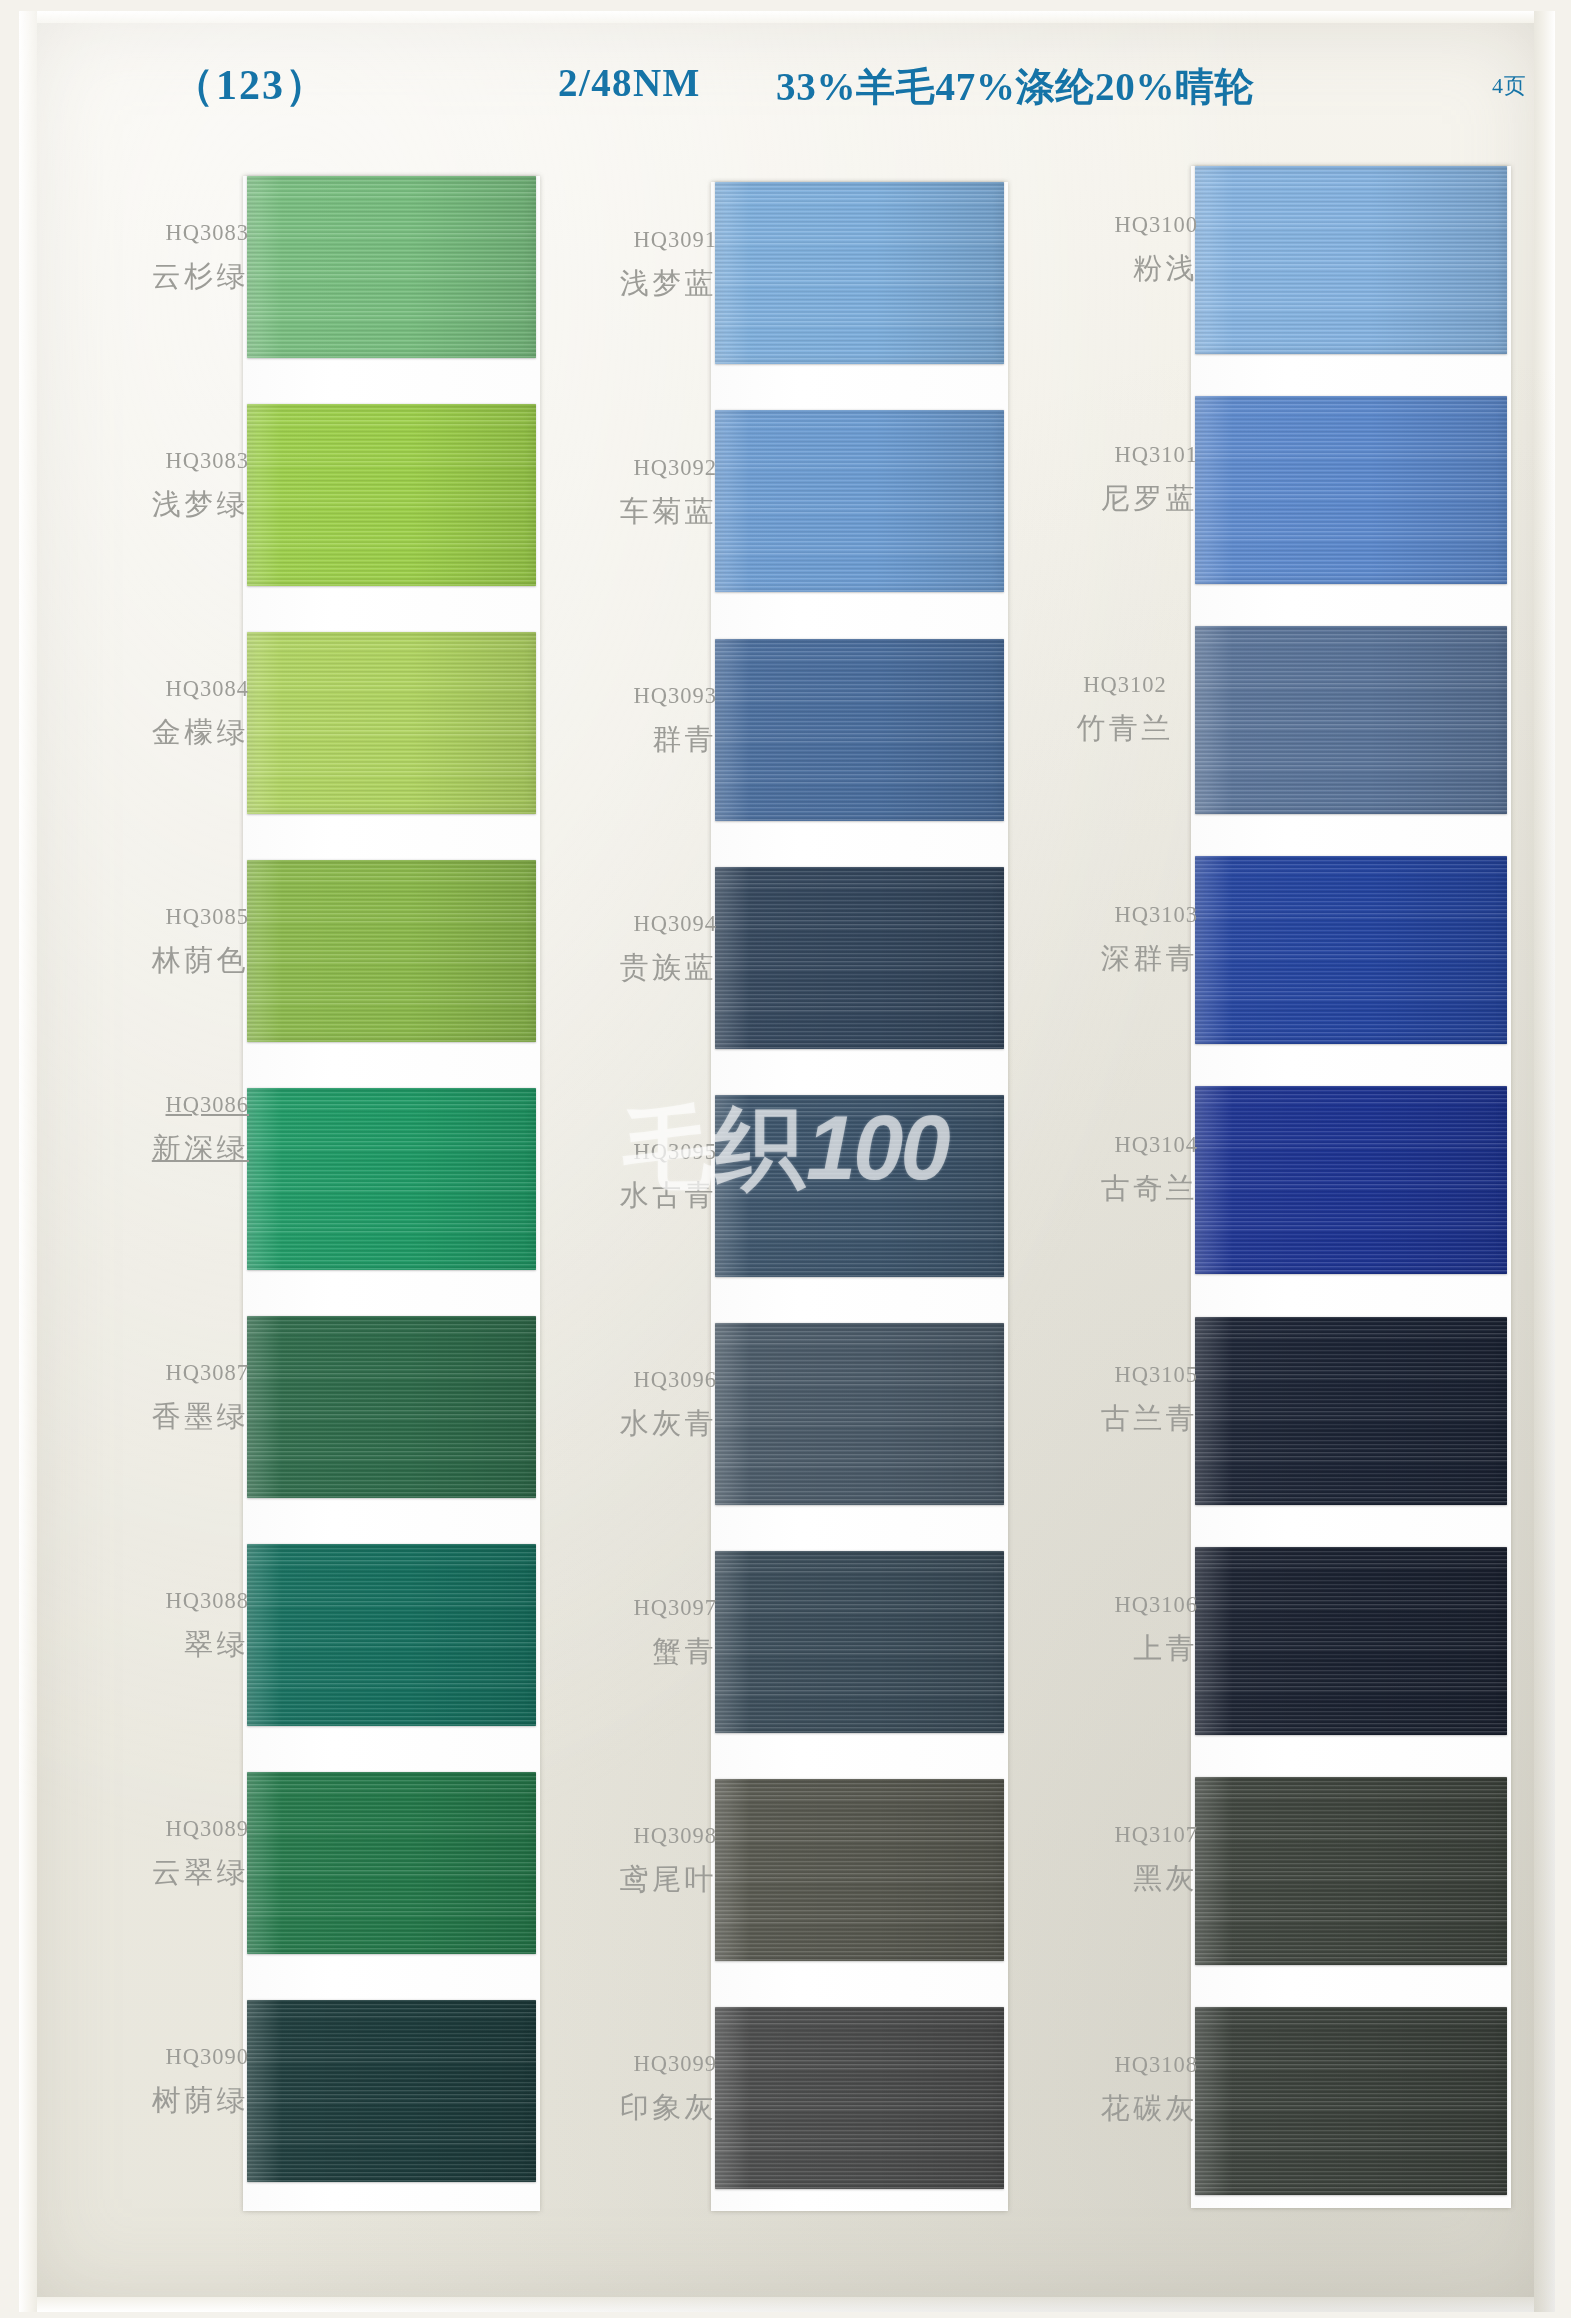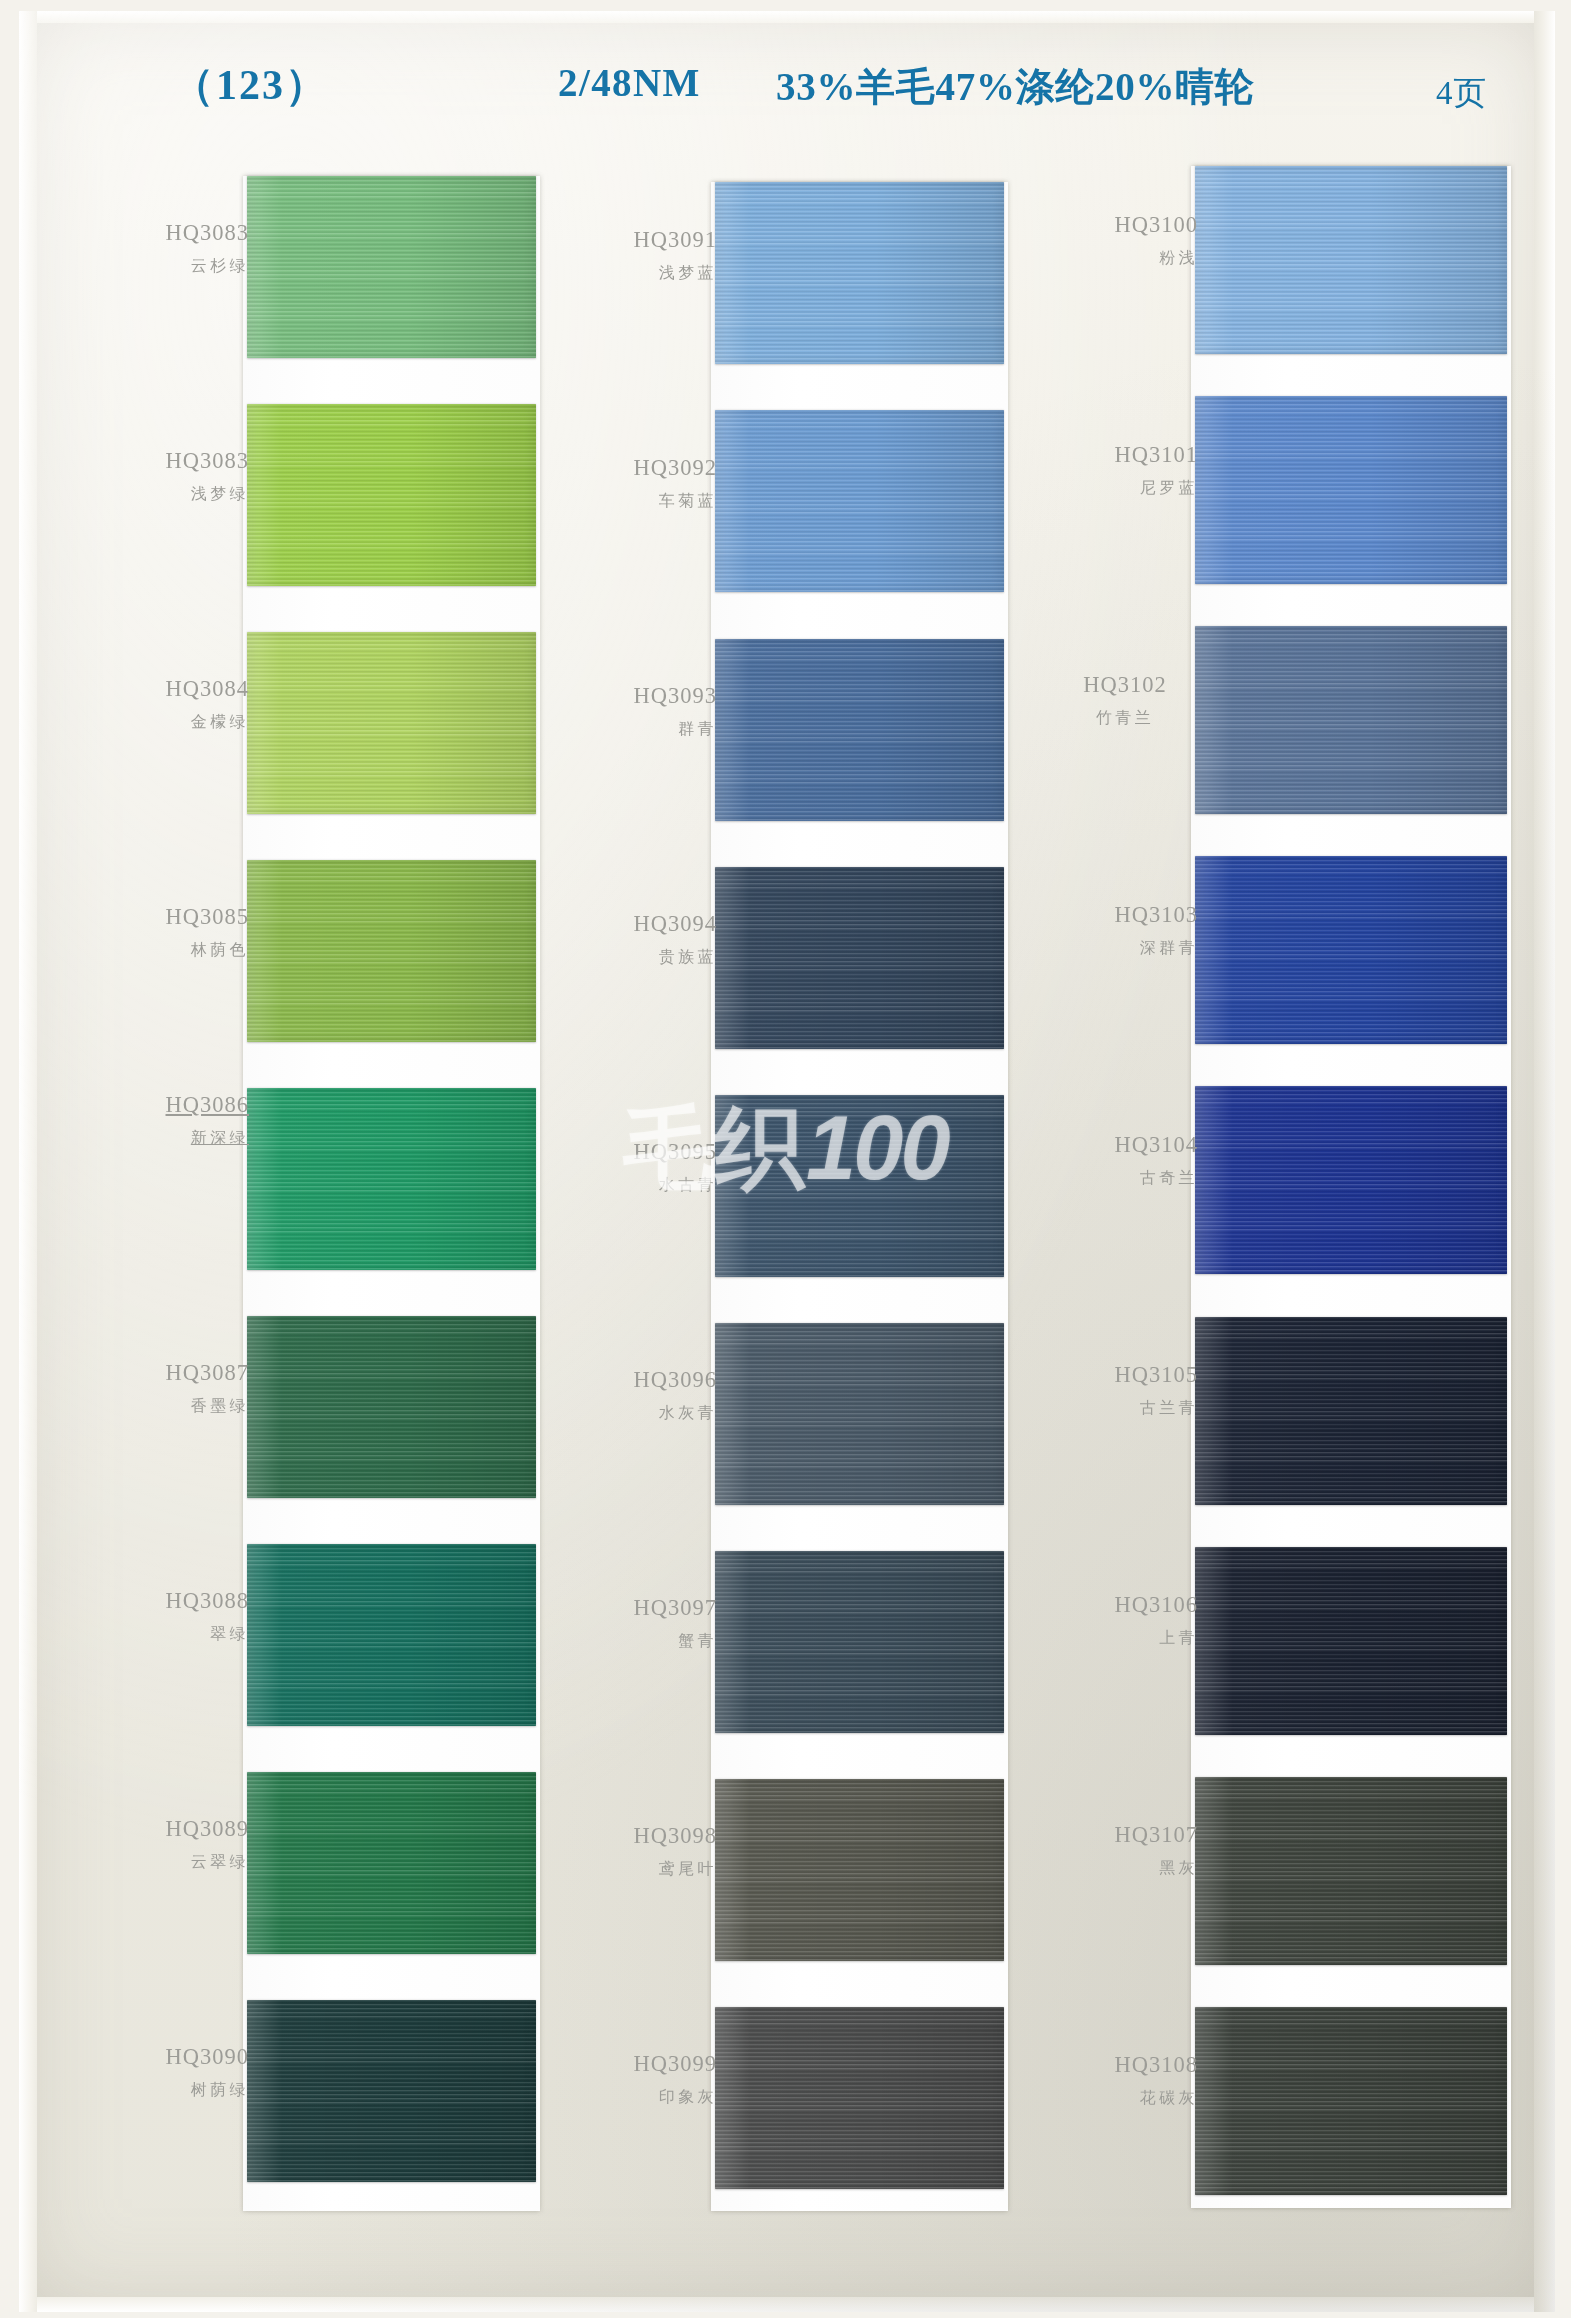--- a/index.html
+++ b/index.html
@@ -45,21 +45,21 @@
     color:#0369a1;
     font-family:"Liberation Serif","DejaVu Serif",serif;
     font-weight:700;
     white-space:nowrap;
     letter-spacing:0.7px;
     opacity:.92;
   }
   #hdr-code{left:172px;top:4.1px;font-size:42px;letter-spacing:2px;}
   #hdr-spec{left:558px;top:6.8px;font-size:39px;letter-spacing:1.4px;}
   #hdr-comp{left:776px;top:6.8px;font-size:39px;letter-spacing:0.7px;}
-  #hdr-page{left:1436px;top:17.7px;font-size:33px;font-weight:400;}
+  #hdr-page{left:1492px;top:17.7px;font-size:22px;font-weight:400;}
 
   
   .col{position:absolute;top:150px;width:440px;}
   #col0{left:120px;}
   #col1{left:588px;}
   #col2{left:1052px;}
 
   
   .strip{
     position:absolute;left:123px;top:0;width:297px;
@@ -70,21 +70,21 @@
 
   
   .lbl{
     position:absolute;left:0;width:129px;
     text-align:right;
     color:#9c9c97;
     line-height:1.52;
     font-family:"Liberation Serif","DejaVu Serif",serif;
   }
   .lbl .code{font-size:22.5px;letter-spacing:1px;display:block;white-space:nowrap;}
-  .lbl .name{font-size:16px;letter-spacing:3.4px;display:block;white-space:nowrap;margin-top:3.4px;}
+  .lbl .name{font-size:29px;letter-spacing:3.4px;display:block;white-space:nowrap;margin-top:3.4px;}
   #col2 .lbl{width:146px;}
 
   
   .yarn{
     position:absolute;left:127px;width:289px;
     border-radius:0.7px;
     background-size:100% 4.8px;
     box-shadow:0 0.7px 2px rgba(0,0,0,.22), inset 0 0 12.3px rgba(0,0,0,.10);
   }
   #col2 .yarn{left:143px;width:312px;}

